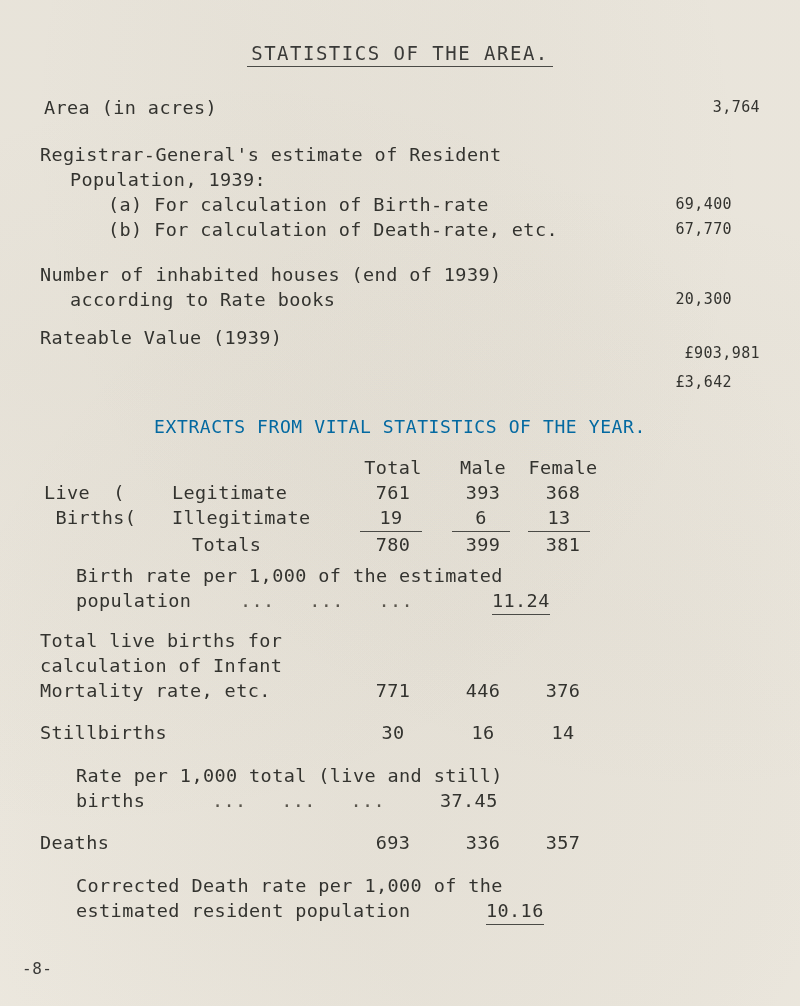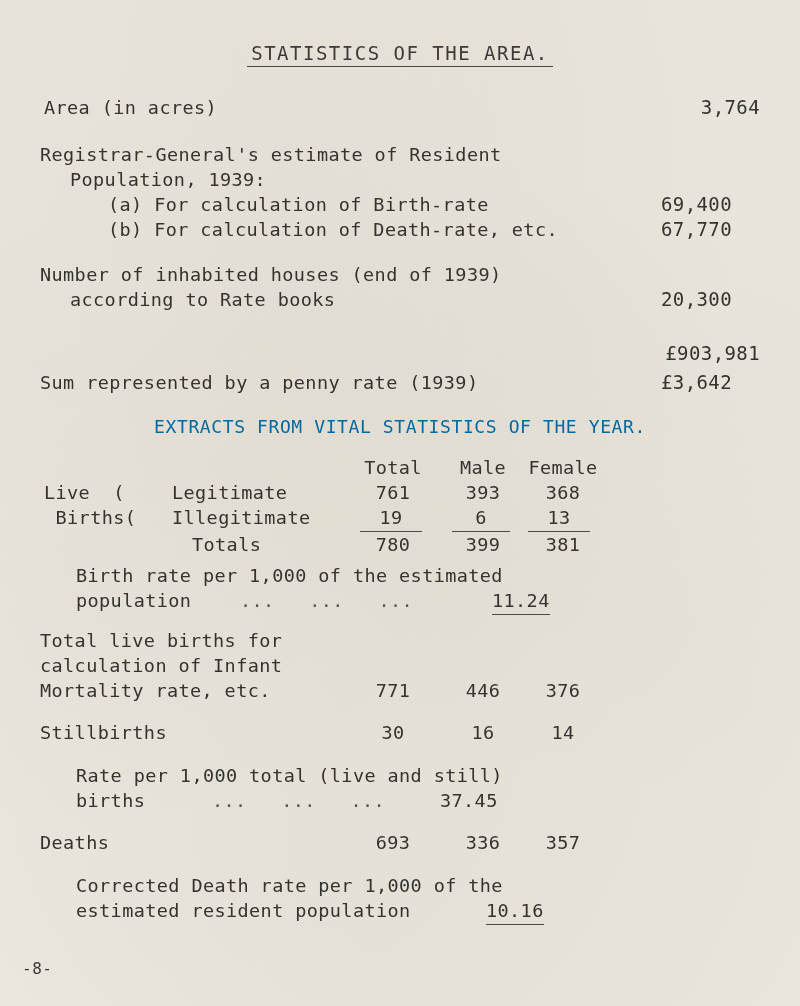--- a/index.html
+++ b/index.html
@@ -49,21 +49,21 @@
   .line {
     position: absolute;
     font-size: 18.5px;
     line-height: 25px;
     white-space: pre;
     color: #33332f;
     letter-spacing: 0.4px;
   }
   .num {
     position: absolute;
-    font-size: 19px;
+    font-size: 15px;
     line-height: 25px;
     white-space: pre;
     color: #33332f;
     letter-spacing: 0.4px;
     text-align: right;
   }
   .center-head {
     position: absolute;
     width: 800px;
     left: 0;
@@ -112,23 +112,23 @@
   <div class="line" style="left:70px; top:167px;">Population, 1939:</div>
   <div class="line" style="left:108px; top:192px;">(a) For calculation of Birth-rate</div>
   <div class="num" style="left:600px; top:192px; width:132px;">69,400</div>
   <div class="line" style="left:108px; top:217px;">(b) For calculation of Death-rate, etc.</div>
   <div class="num" style="left:600px; top:217px; width:132px;">67,770</div>
 
   <div class="line" style="left:40px; top:262px;">Number of inhabited houses (end of 1939)</div>
   <div class="line" style="left:70px; top:287px;">according to Rate books</div>
   <div class="num" style="left:600px; top:287px; width:132px;">20,300</div>
 
+  <div class="line" style="left:40px; top:325px;">Rateable Value (1939)</div>
   <div class="num" style="left:608px; top:325px; width:152px;margin-top:16px;">£903,981</div>
 
-  <div class="line" style="left:40px; top:370px;">Sum represented by a penny rate (1939)</div>
   <div class="num" style="left:580px; top:370px; width:152px;">£3,642</div>
 
   <div class="center-head" style="top:416px;">EXTRACTS FROM VITAL STATISTICS OF THE YEAR.</div>
 
   <div class="col" style="left:348px; top:455px; width:90px;">Total</div>
   <div class="col" style="left:448px; top:455px; width:70px;">Male</div>
   <div class="col" style="left:518px; top:455px; width:90px;">Female</div>
 
   <div class="line" style="left:44px; top:480px;">Live  (</div>
   <div class="line" style="left:44px; top:505px;"> Births(</div>

